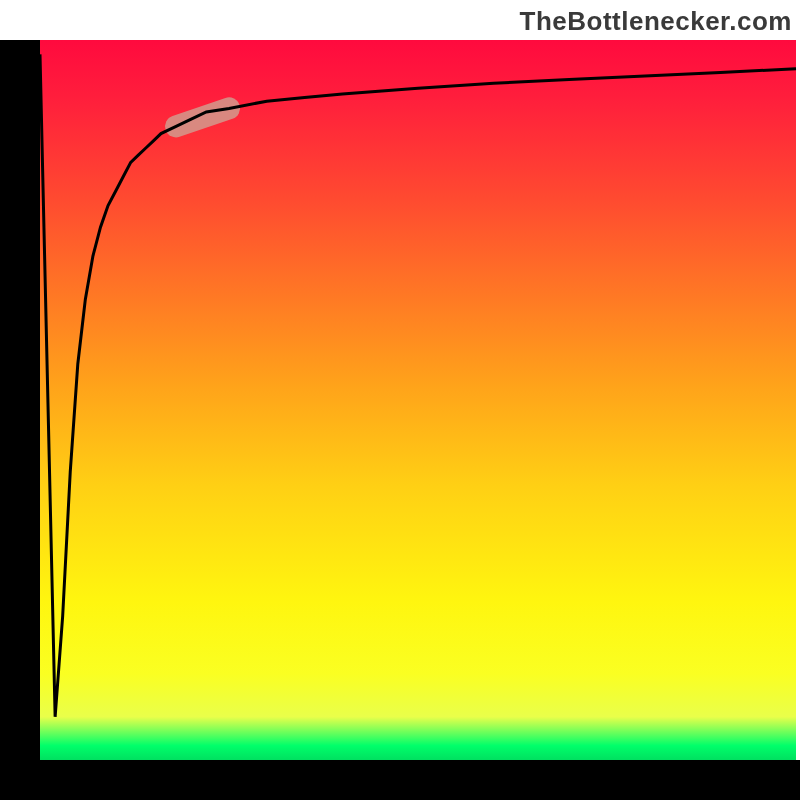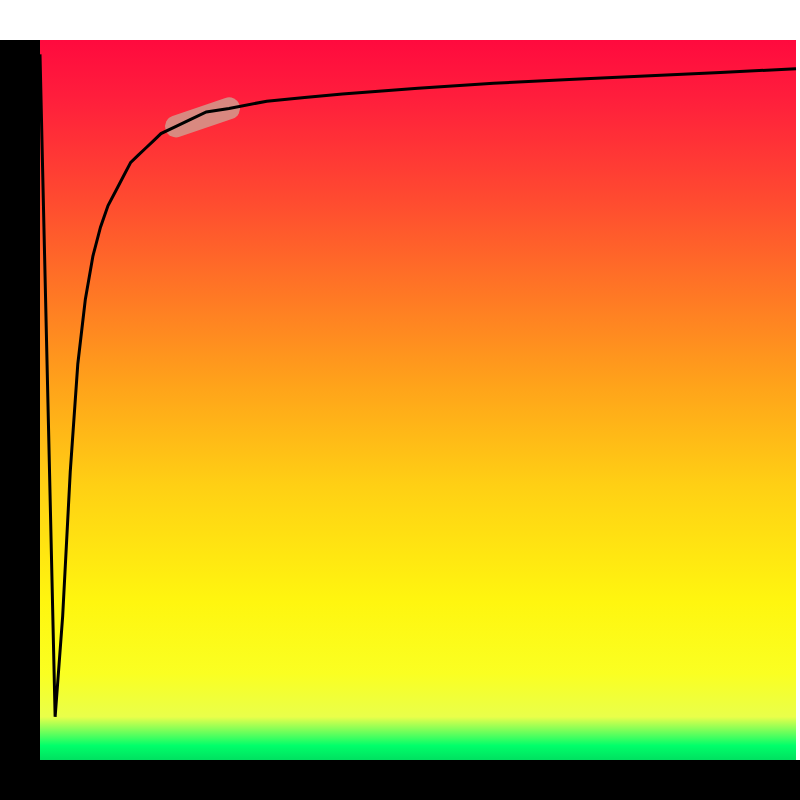--- a/index.html
+++ b/index.html
@@ -93,13 +93,14 @@
 
   <div class="plot-area"></div>
 
   <svg class="curve" viewBox="0 0 756 720" preserveAspectRatio="none">
     <path id="hl-path" class="highlight-pill" d="M136.08 86.40 L189.00 68.40"></path>
     <path id="curve-path" class="curve-path" d="M0.00 14.40 L15.12 676.80 L22.68 576.00 L30.24 432.00 L37.80 324.00 L45.36 259.20 L52.92 216.00 L60.48 187.20 L68.04 165.60 L75.60 151.20 L83.16 136.80 L90.72 122.40 L98.28 115.20 L105.84 108.00 L113.40 100.80 L120.96 93.60 L136.08 86.40 L151.20 79.20 L166.32 72.00 L189.00 68.40 L226.80 61.20 L264.60 57.60 L302.40 54.00 L378.00 48.24 L453.60 43.20 L529.20 39.60 L604.80 36.00 L680.40 32.40 L756.00 28.80"></path>
   </svg>
 
   <div class="axis-bottom"></div>
 
+  <div class="watermark">TheBottlenecker.com</div>
 </div>
 
 </body></html>

